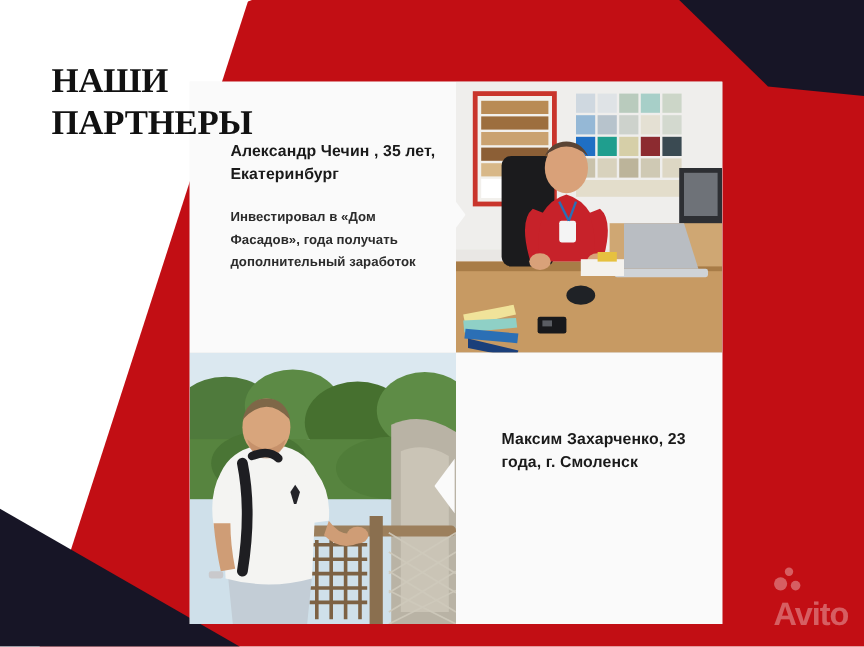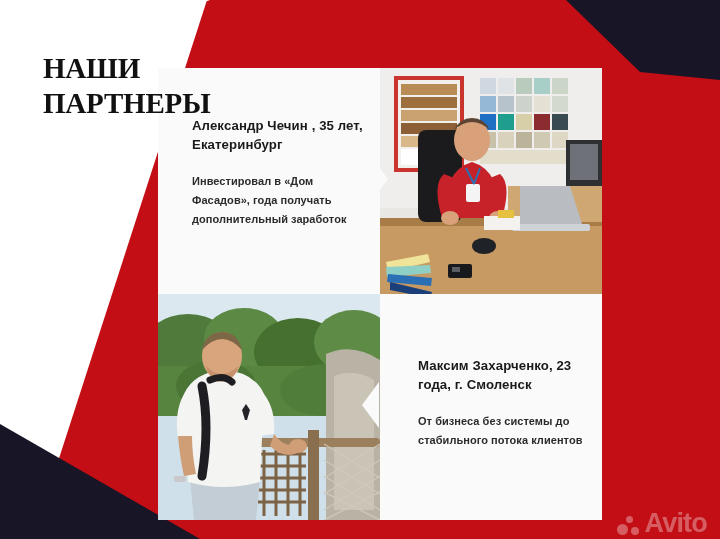--- a/index.html
+++ b/index.html
@@ -120,27 +120,28 @@
     letter-spacing: -0.2px;
     text-transform: uppercase;
     white-space: pre-line;
     font-family: Liberation Serif, serif;
   }
 
   
   .watermark {
     position: absolute;
     right: 13px;
-    bottom: 2px;
+    bottom: 13px;
     z-index: 9;
     display: flex;
-    align-items: flex-end;
+    align-items: flex-start;
     gap: 5px;
     opacity: 0.33;
     pointer-events: none;
+    flex-direction: column;
   }
   .wm-dots {
     position: relative;
     width: 23px;
     height: 21px;
   }
   .wm-dots i {
     position: absolute;
     display: block;
     border-radius: 50%;
@@ -332,21 +333,20 @@
 
         <path d="M84 116 l4 -6 l4 6 l-3 10 l-2 0 z" fill="#24242a"></path>
 
         <rect x="16" y="182" width="12" height="6" rx="2" fill="#c9c9cc"></rect>
       </svg>
     </div>
 
     <div class="cell cell-text cell-d">
       <div class="card-inner lower">
         <p class="card-name">Максим Захарченко, 23 года, г. Смоленск</p>
-        <p class="card-desc">От бизнеса без системы до стабильного потока клиентов</p>
       </div>
     </div>
 
     <svg class="chevron chevron-right" viewBox="0 0 17 46" aria-hidden="true">
       <polygon points="0,0 17,23 0,46" fill="#fafafa"></polygon>
     </svg>
 
     <svg class="chevron chevron-left" viewBox="0 0 17 46" aria-hidden="true">
       <polygon points="17,0 0,23 17,46" fill="#fafafa"></polygon>
     </svg>

